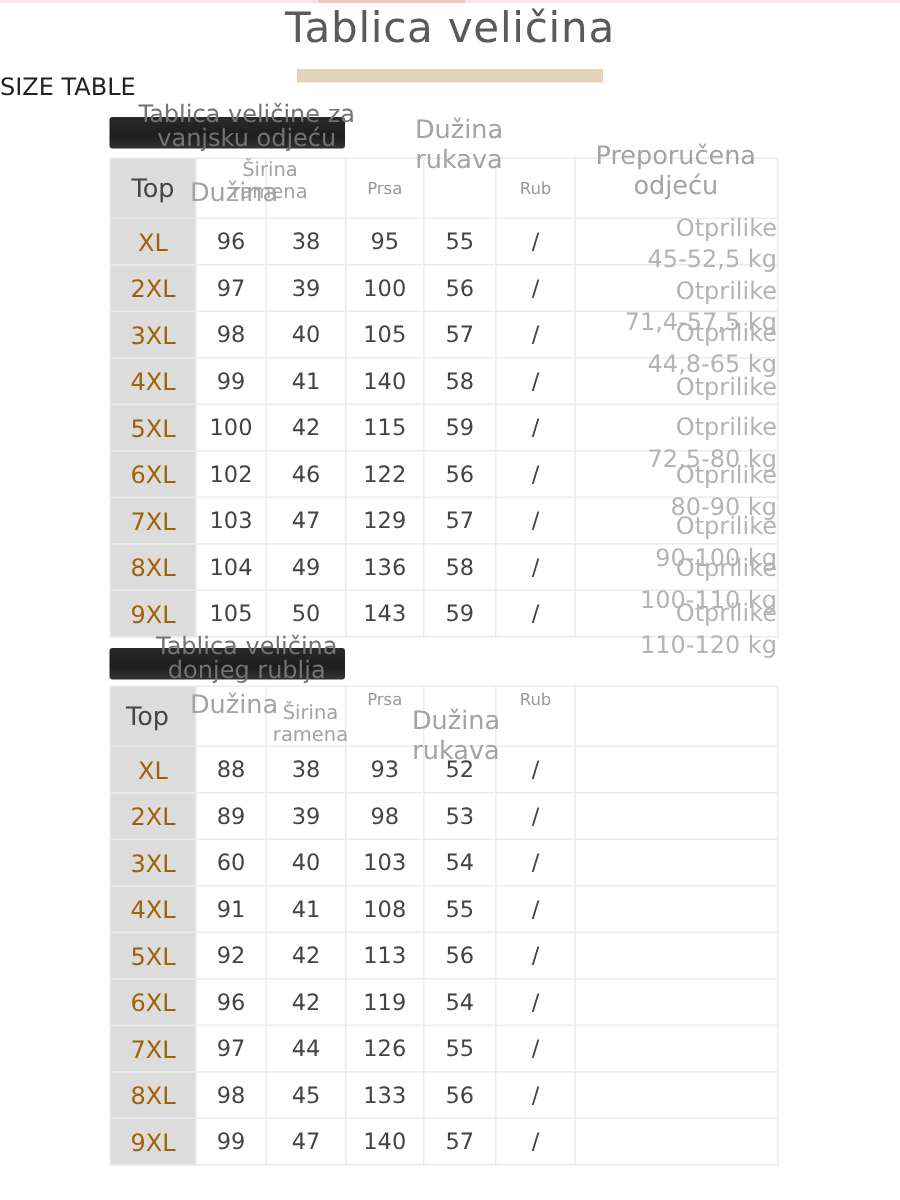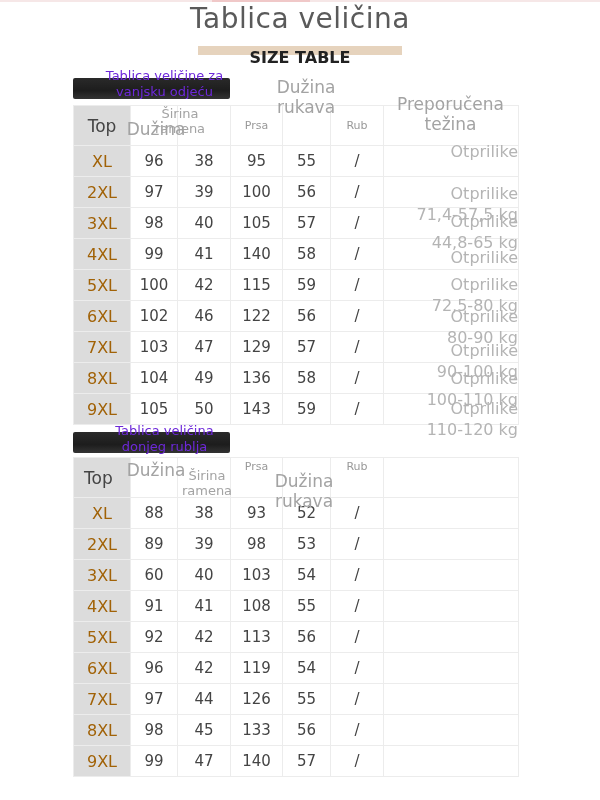--- a/index.html
+++ b/index.html
@@ -2,23 +2,23 @@
 <html><head>
 <meta charset="utf-8">
 <style>
   * { box-sizing: border-box; margin: 0; padding: 0; }
   html, body { width: 600px; height: 800px; background: #ffffff; overflow: hidden; }
   body { position: relative; font-family: "DejaVu Sans", "Liberation Sans", sans-serif; color: #555; }
   .topline { position: absolute; left: 0; top: 0; width: 600px; height: 2px; background: #f6e7e7; }
   .topline .accent { position: absolute; left: 212px; top: 0; width: 98px; height: 2px; background: #f0c8c8; }
   .title { position: absolute; left: 0; top: 2px; width: 600px; text-align: center; font-size: 28px; color: #5a5a5a; letter-spacing: 0.5px; }
   .subbar { position: absolute; left: 198px; top: 46px; width: 204px; height: 9px; background: #e6d3bd; }
-  .subtitle { position: absolute; left: 0; top: 48px; width: 600px; text-align: center; font-size: 16px; color: #222; font-weight: bold; }
+  .subtitle { position: absolute; left: 0; top: 48px; width: 600px; text-align: left; font-size: 16px; color: #222; }
   .section-tag { position: absolute; left: 73px; width: 157px; height: 21px; background: linear-gradient(#2a2a2a, #1d1d1d 60%, #333); border-radius: 2px; }
-  .section-tag-text { position: absolute; left: 73px; width: 183px; text-align: center; font-size: 13px; line-height: 16px; color: #6d28d9; }
+  .section-tag-text { position: absolute; left: 73px; width: 183px; text-align: center; font-size: 16px; line-height: 16px; color: #737373; }
   table.size { position: absolute; left: 73px; border-collapse: collapse; table-layout: fixed; }
   table.size td { border: 1px solid #ececec; text-align: center; vertical-align: middle; font-size: 15px; color: #444; height: 31px; padding: 0; }
   table.size td.size-cell { background: #dcdcdc; color: #a16207; font-size: 16px; }
   table.size tr.head td { height: 40px; font-size: 11px; color: #999; }
   table.size tr.head td.size-cell { font-size: 17px; color: #444; }
   .col-top { width: 57px; } .col-a { width: 47px; } .col-b { width: 53px; } .col-c { width: 52px; }
   .col-d { width: 48px; } .col-e { width: 53px; } .col-f { width: 135px; }
   .overlay { position: absolute; color: #a3a3a3; text-align: center; line-height: 20px; font-size: 17px; white-space: nowrap; }
   .overlay.small { font-size: 13px; line-height: 15px; }
   .weight { position: absolute; left: 383px; width: 135px; text-align: right; color: #b4b4b4; font-size: 16px; line-height: 21px; }
@@ -147,26 +147,27 @@
   <div>Širina</div>
   <div>ramena</div>
 </div>
 <div class="overlay" style="left:124px; top:119px; width:64px;">Dužina</div>
 <div class="overlay" style="left:270px; top:77px; width:72px;">
   <div>Dužina</div>
   <div>rukava</div>
 </div>
 <div class="overlay" style="left:383px; top:94px; width:135px;">
   <div>Preporučena</div>
-  <div>težina</div>
+  <div>odjeću</div>
 </div>
 
 <div id="weights">
     <div class="weight" style="top: 141px;">
       <div>Otprilike</div>
+      <div>45-52,5 kg</div>
     </div>
     <div class="weight" style="top: 183px;">
       <div>Otprilike</div>
       <div>71,4-57,5 kg</div>
     </div>
     <div class="weight" style="top: 211px;">
       <div>Otprilike</div>
       <div>44,8-65 kg</div>
     </div>
     <div class="weight" style="top: 247px;">

